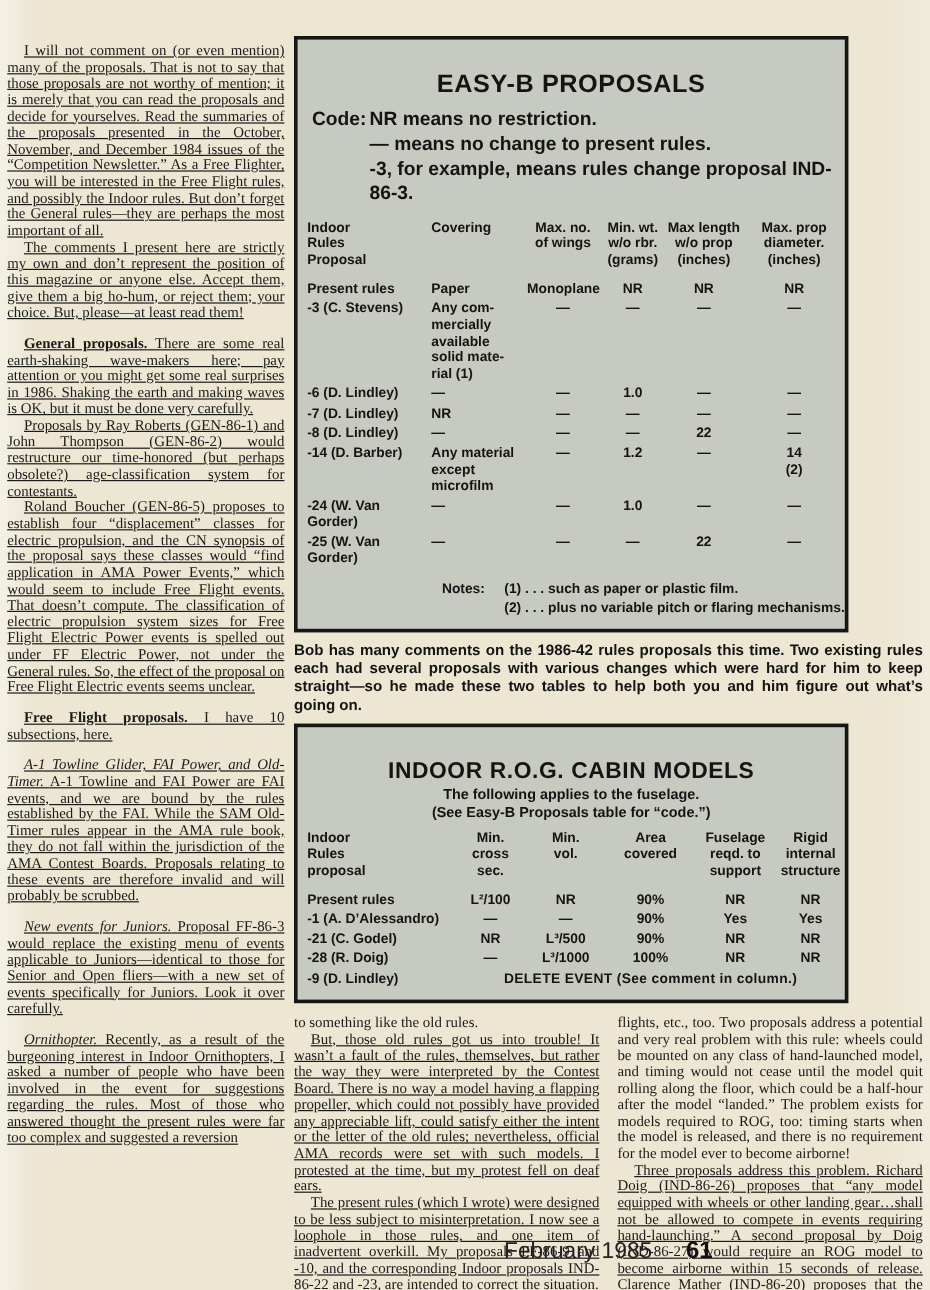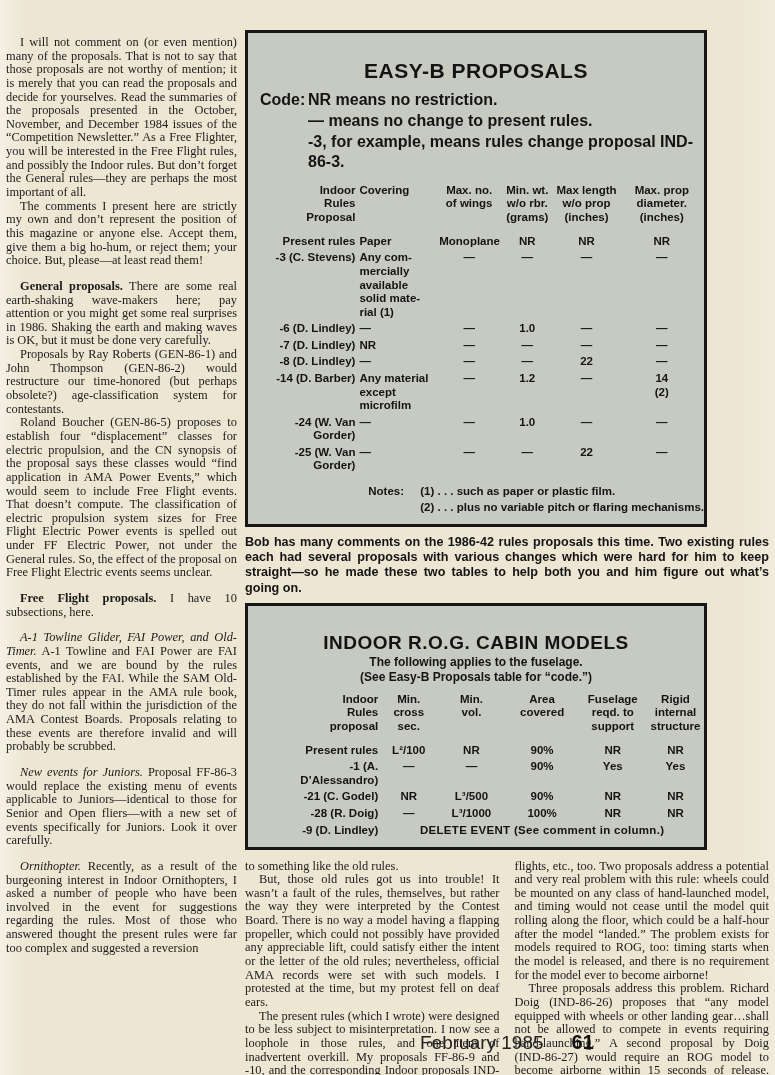--- a/index.html
+++ b/index.html
@@ -4,21 +4,21 @@
 <style>
   * { box-sizing: border-box; }
   html,body { margin:0; padding:0; background:#f7f4e9; }
   .page {
     position:relative; width:775px; height:1075px; overflow:hidden;
     background:linear-gradient(90deg,#f4f1e4 0,#ece6d2 28px,#ece6d2 735px,#f0ebdb 775px);
     font-family:"Liberation Serif", serif; color:#1b1b1b;
   }
   
   .txtcol p { margin:0; font-size:12.4px; line-height:1.1; text-align:justify; }
-  .txtcol p.ind { text-indent:14px; }
+  .txtcol p.ind { text-indent:14px;text-decoration:underline; }
   .txtcol p.gap { margin-top:12px; }
   .lead-b { font-weight:bold; }
   .lead-i { font-style:italic; }
   .col-left { position:absolute; left:6px; top:36px; width:231px; }
   .right-region { position:absolute; left:245px; top:30px; width:524px; }
   .two-cols { display:flex; gap:15px; margin-top:10px; }
   .two-cols > div { flex:1; }
   
   .tbl-box {
     background:#c7cac0; border:3px solid #161616; width:462px;
@@ -30,21 +30,21 @@
   .code-row { display:flex; margin:0 0 9px 12px; font-size:16px; line-height:1.3; }
   .code-label { width:48px; flex:none; }
   .code-lines div { white-space:pre-line; }
   table.grid { width:100%; border-collapse:collapse; table-layout:fixed; margin-top:6px; }
   table.grid th, table.grid td {
     font-family:"Liberation Sans", sans-serif; font-weight:bold;
     font-size:11.5px; line-height:1.18; vertical-align:top;
     padding:1.5px 2px; white-space:pre-line; text-align:center;
   }
   table.grid th { padding-bottom:9px; }
-  table.grid th:first-child, table.grid td:first-child { text-align:right; padding-left:24px; }
+  table.grid th:first-child, table.grid td:first-child { text-align:left; padding-left:8px; }
   table.easyb th:nth-child(2), table.easyb td:nth-child(2) { text-align:left; }
   .notes-row { display:flex; margin:9px 0 0 34px; font-size:11.5px; line-height:1.4;justify-content:flex-end; }
   .notes-label { width:52px; flex:none; }
   .caption { margin:8px 0 7px; font-family:"Liberation Sans", sans-serif; font-weight:bold;
              font-size:12.6px; line-height:1.22; text-align:justify; color:#141414; }
   
   .footer { position:absolute; top:1031px; left:420px; width:295px;
             display:flex; justify-content:flex-start; align-items:baseline; gap:28px;
             font-family:"Liberation Sans", sans-serif; font-size:19px; color:#222; }
   .footer .pagenum { font-weight:bold; font-size:20px; color:#111; }

